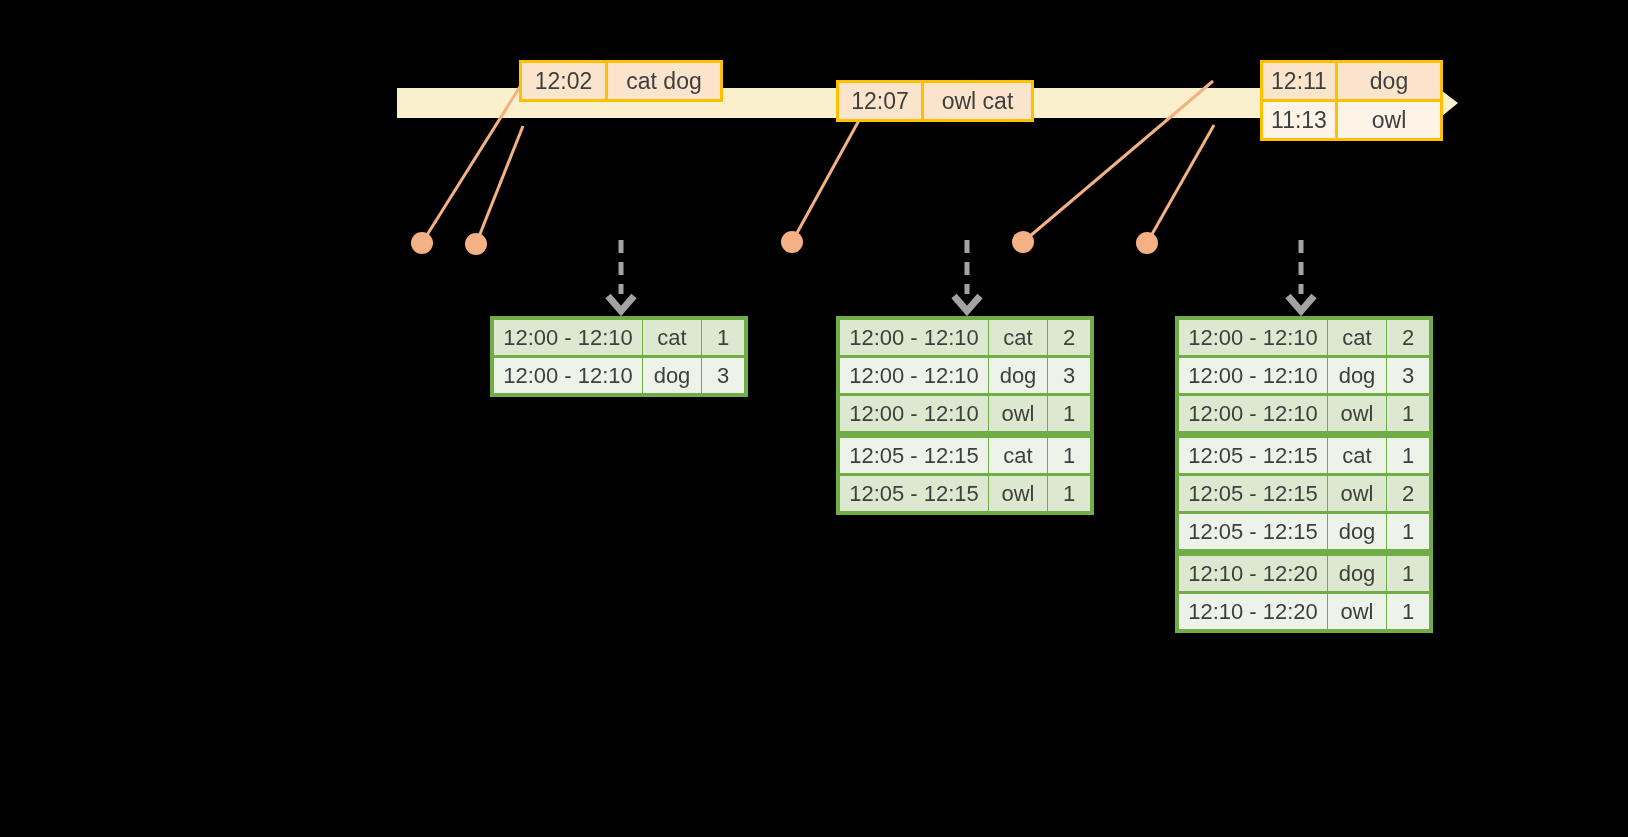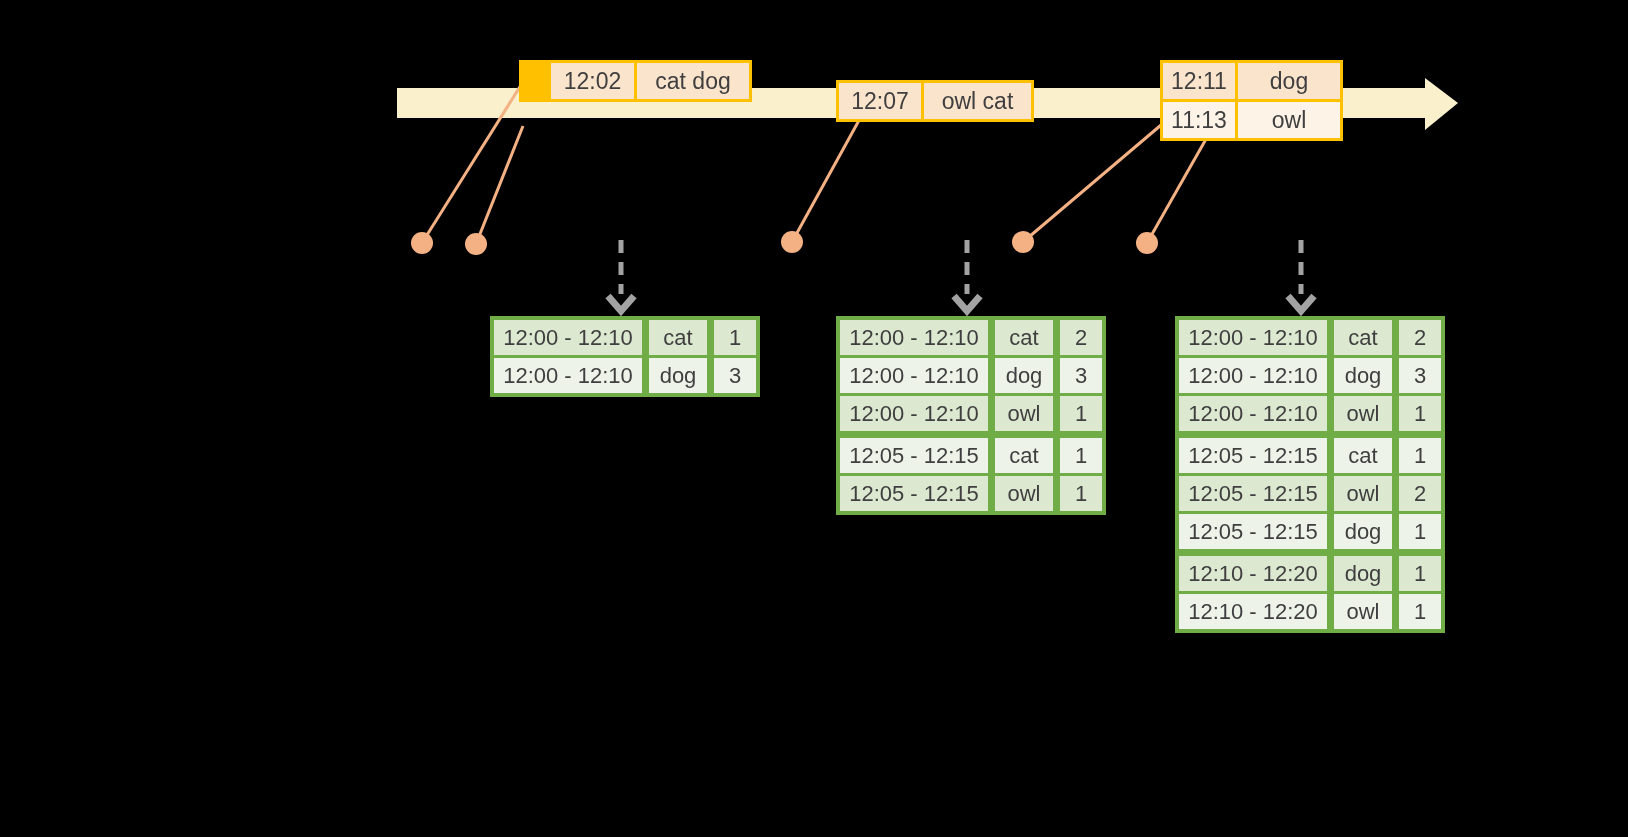--- a/index.html
+++ b/index.html
@@ -38,21 +38,21 @@
   .event-table .tcell{
     height:36px;display:flex;align-items:center;justify-content:center;
     background:var(--event_row_fill);color:var(--text);font-size:23px;
   }
   .event-table .trow.alt .tcell{background:var(--event_row_alt_fill);}
 
   .result-table{
     position:absolute;display:flex;flex-direction:column;
     background:var(--result_border);border:4px solid var(--result_border);
   }
-  .result-table .trow{display:grid;grid-template-columns:148px 58px 42px;gap:7px;margin-top:3px;}
+  .result-table .trow{display:grid;grid-template-columns:148px 58px 42px;gap:1px;margin-top:3px;}
   .result-table .trow:first-child{margin-top:0;}
   .result-table .trow.new-group{margin-top:7px;}
   .result-table .tcell{
     height:35px;display:flex;align-items:center;justify-content:center;
     background:var(--result_row_fill);color:var(--text);font-size:22px;
   }
   .result-table .trow.alt .tcell{background:var(--result_row_alt_fill);}
 </style>
 </head>
 <body>
@@ -76,35 +76,35 @@
     <circle class="dot" cx="1147" cy="243" r="11"></circle>
 
     <line class="dashed" x1="621" y1="240" x2="621" y2="294"></line>
     <polyline class="chevron" points="608,296 621,311 634,296"></polyline>
     <line class="dashed" x1="967" y1="240" x2="967" y2="294"></line>
     <polyline class="chevron" points="954,296 967,311 980,296"></polyline>
     <line class="dashed" x1="1301" y1="240" x2="1301" y2="294"></line>
     <polyline class="chevron" points="1288,296 1301,311 1314,296"></polyline>
   </svg>
 
-  <div class="event-table cols-1" style="left:519px;top:60px;padding-left:29px;">
+  <div class="event-table cols-1" style="left:519px;top:60px;">
       <div class="trow">
         <div class="tcell">12:02</div>
         <div class="tcell">cat dog</div>
       </div>
     </div>
 
   <div class="event-table cols-2" style="left:836px;top:80px;">
       <div class="trow">
         <div class="tcell">12:07</div>
         <div class="tcell">owl cat</div>
       </div>
     </div>
 
-  <div class="event-table cols-3" style="left:1160px;top:60px;">
+  <div class="event-table cols-3" style="left:1260px;top:60px;">
       <div class="trow">
         <div class="tcell">12:11</div>
         <div class="tcell">dog</div>
       </div>
       <div class="trow alt">
         <div class="tcell">11:13</div>
         <div class="tcell">owl</div>
       </div>
     </div>
 

